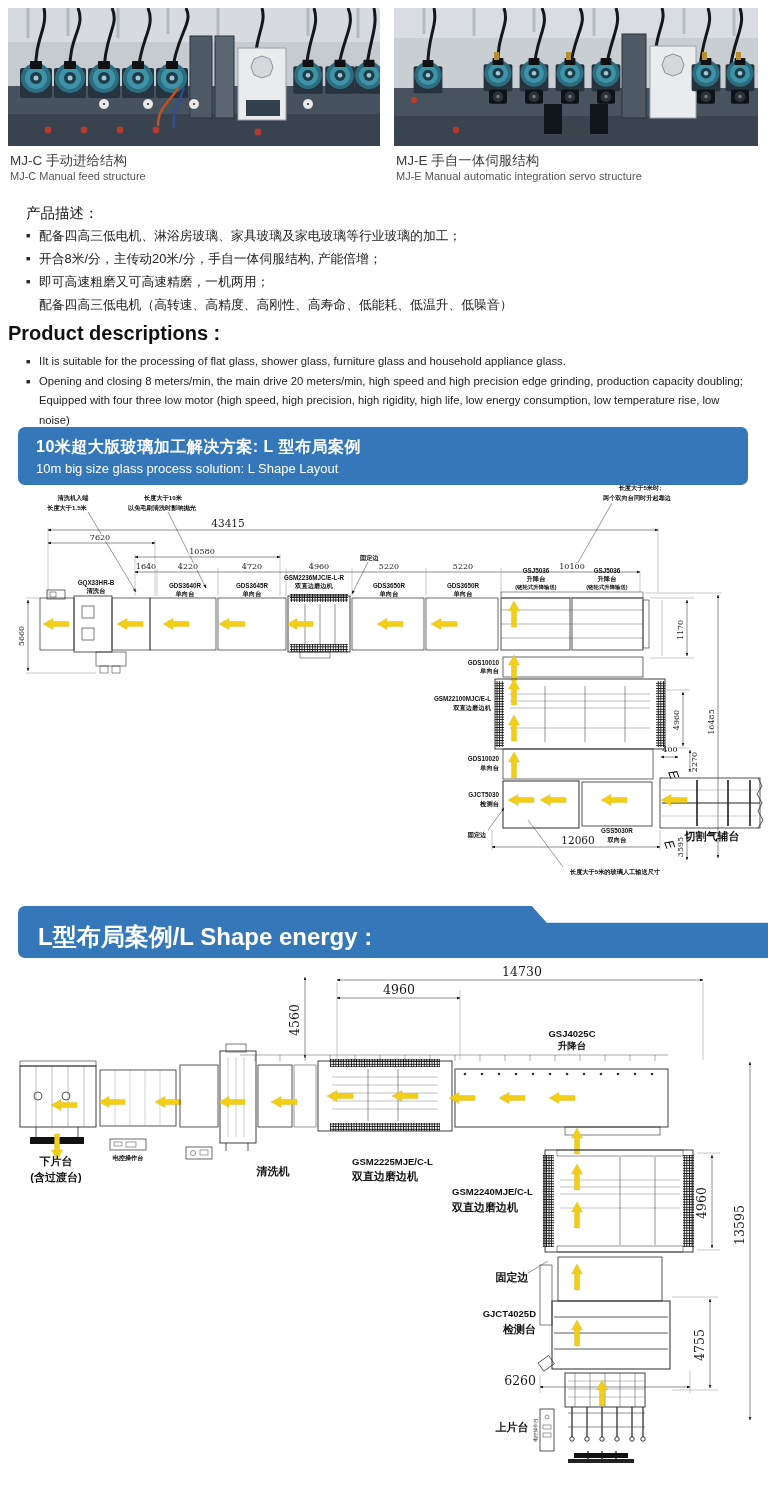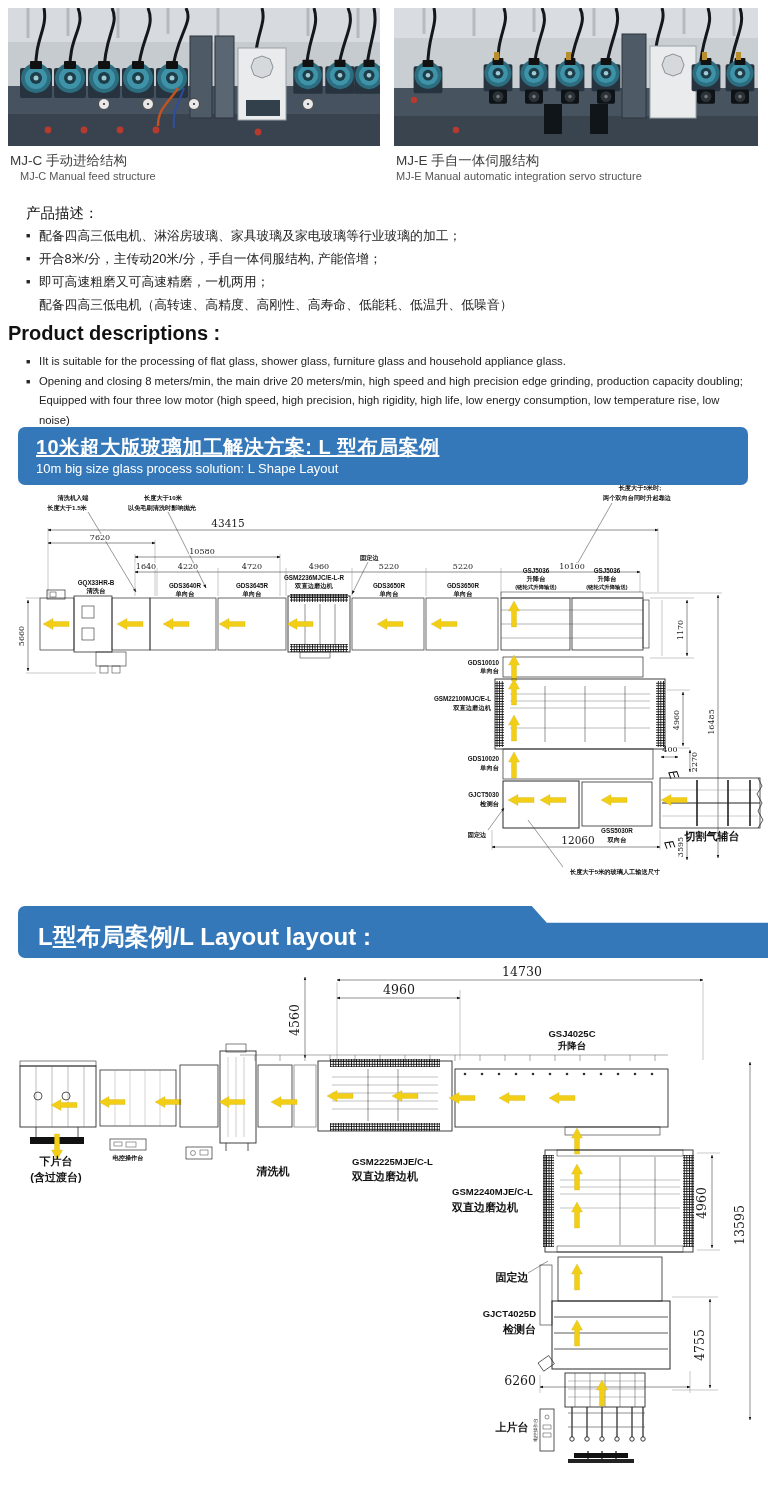--- a/index.html
+++ b/index.html
@@ -13,21 +13,21 @@
   .en-title{position:absolute;left:8px;top:322px;font-size:20px;font-weight:bold;color:#111;}
   .en-list{position:absolute;left:26px;top:352px;width:724px;}
   .blist{list-style:none;margin:0;padding:0;}
   .blist li{position:relative;padding-left:13px;margin:0;}
   .zh-list li{font-size:12.8px;line-height:23px;color:#222;}
   .en-list li{font-size:11.3px;line-height:19.5px;color:#222;}
   .blist li.bul::before{content:"■";position:absolute;left:0;top:0;font-size:7px;color:#222;}
   .blist li.cont{padding-left:13px;}
   .banner{position:absolute;left:18px;background:#3478b9;color:#fff;}
   .banner1{top:427px;width:730px;height:58px;border-radius:7px;padding:7px 0 0 18px;box-sizing:border-box;}
-  .banner1 .l1{font-size:20px;font-weight:bold;letter-spacing:.5px;line-height:26px;text-decoration:underline;}
+  .banner1 .l1{font-size:16px;font-weight:bold;letter-spacing:.5px;line-height:26px;}
   .banner1 .l2{font-size:13px;line-height:18px;}
   .banner2{top:906px;width:750px;height:52px;border-radius:7px 0 0 7px;
            clip-path:polygon(0 0,68.5% 0,70.5% 32%,100% 32%,100% 100%,0 100%);
            display:flex;align-items:center;}
   .banner2 .l1{font-size:24px;font-weight:bold;padding:10px 0 0 20px;}
   svg text{font-family:"Liberation Sans",sans-serif;}
   .dt{font-family:"DejaVu Serif",serif;font-size:8px;fill:#1a1a1a;paint-order:stroke;stroke:#fff;stroke-width:2.5px;}
   .dt2{font-size:10.5px;}
   .dtL{font-family:"DejaVu Serif",serif;font-size:12.5px;fill:#1a1a1a;paint-order:stroke;stroke:#fff;stroke-width:3px;}
   .ml{font-size:6.3px;font-weight:bold;fill:#111;}
@@ -193,21 +193,21 @@
       <g fill="#b63a2e">
           <circle cx="20" cy="92" r="3.2"></circle>
           <circle cx="62" cy="122" r="3.2"></circle>
         </g>
       <rect x="150" y="96" width="18" height="30" fill="#10151a"></rect>
         <rect x="196" y="96" width="18" height="30" fill="#10151a"></rect>
     </svg>
   </div>
 
   <div class="cap-zh" style="left:10px;top:152px;">MJ-C 手动进给结构</div>
-  <div class="cap-en" style="left:20px;top:170px;">MJ-C Manual feed structure</div>
+  <div class="cap-en" style="left:10px;top:170px;">MJ-C Manual feed structure</div>
   <div class="cap-zh" style="left:396px;top:152px;">MJ-E 手自一体伺服结构</div>
   <div class="cap-en" style="left:396px;top:170px;">MJ-E Manual automatic  integration servo structure</div>
 
   <div class="sec-title-zh">产品描述：</div>
   <ul class="blist zh-list">
     <li class="bul">配备四高三低电机、淋浴房玻璃、家具玻璃及家电玻璃等行业玻璃的加工；</li>
     <li class="bul">开合8米/分，主传动20米/分，手自一体伺服结构, 产能倍增；</li>
     <li class="bul">即可高速粗磨又可高速精磨，一机两用；</li>
     <li class="cont">配备四高三低电机（高转速、高精度、高刚性、高寿命、低能耗、低温升、低噪音）</li>
   </ul>
@@ -431,21 +431,21 @@
       <line class="dim" x1="492" y1="367" x2="660" y2="367" marker-start="url(#ma)" marker-end="url(#ma)"></line>
       <text class="dt dt2" x="578" y="364" text-anchor="middle">12060</text>
     </g>
     <g>
       <line class="ldr" x1="563" y1="387" x2="528" y2="340"></line>
       <text class="an" x="615" y="394" text-anchor="middle">长度大于5米的玻璃人工输送尺寸</text>
     </g>
   </svg>
 
   <div class="banner banner2">
-    <div class="l1">L型布局案例/L Layout layout :</div>
+    <div class="l1">L型布局案例/L Shape energy :</div>
   </div>
 
   <svg style="position:absolute;left:0;top:965px;" width="768" height="505" viewBox="0 0 768 505">
 
     <g>
       <line class="ext" x1="337" y1="17" x2="337" y2="95"></line>
         <line class="ext" x1="703" y1="17" x2="703" y2="95"></line>
       <line class="dim" x1="337" y1="15" x2="703" y2="15" marker-start="url(#ma)" marker-end="url(#ma)"></line>
       <text class="dtL" x="522" y="11" text-anchor="middle">14730</text>
       <line class="ext" x1="460" y1="25" x2="460" y2="95"></line>

